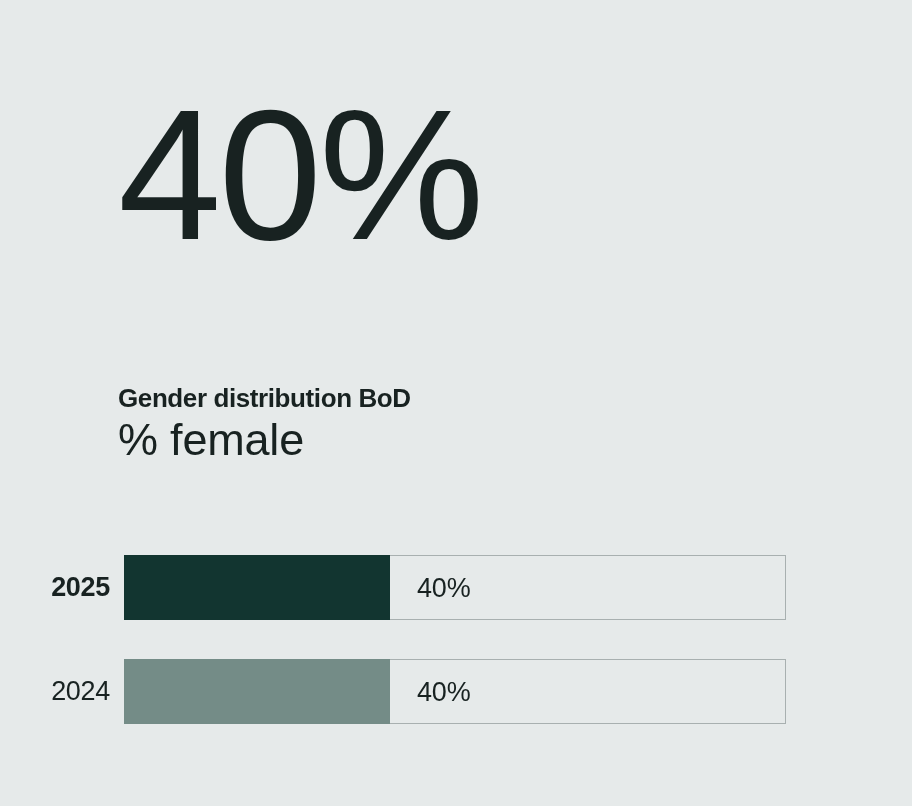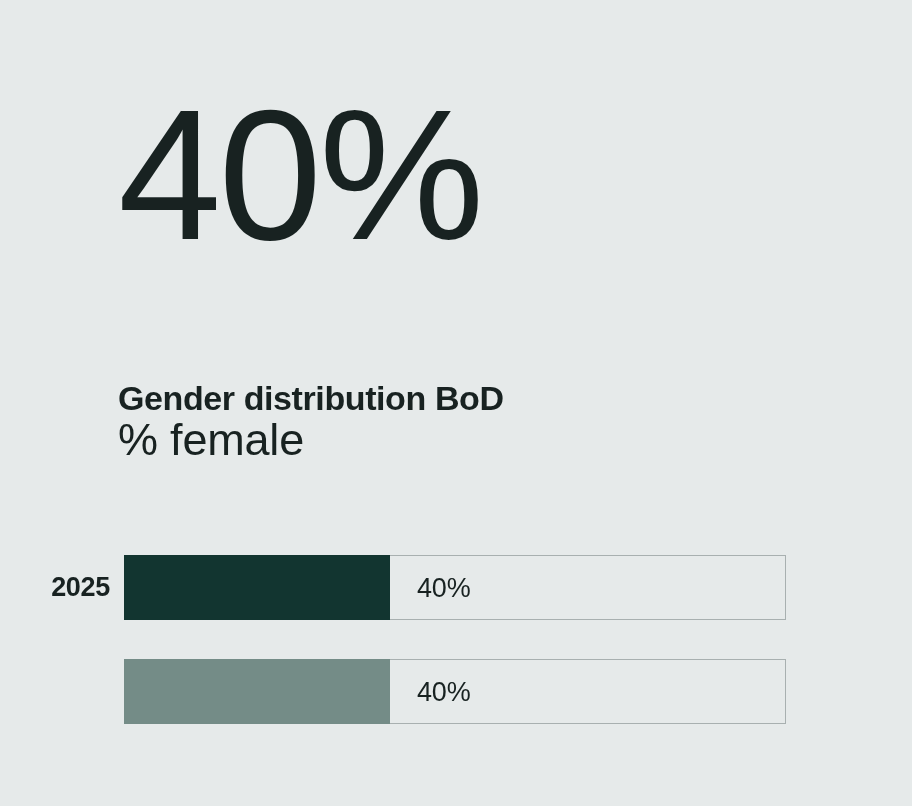--- a/index.html
+++ b/index.html
@@ -30,21 +30,21 @@
   }
 
   
   #chart-heading {
     position: absolute;
     left: 118px;
     top: 377px;
     white-space: nowrap;
   }
   #chart-title {
-    font-size: 34px;
+    font-size: 26px;
     line-height: 42px;
     font-weight: 700;
     letter-spacing: -0.4px;
     color: #182221;
   }
   #chart-subtitle {
     font-size: 45px;
     line-height: 42px;
     font-weight: 400;
     letter-spacing: -0.2px;
@@ -125,20 +125,21 @@
 
     <div class="bar-row">
       <div class="bar-label is-current">2025</div>
       <div class="bar-track">
         <div class="bar-fill" style="width: calc(40% + 2px); background: rgb(18, 53, 48);"></div>
         <div class="bar-value" style="left: calc(40% + 28px);">40%</div>
       </div>
     </div>
 
     <div class="bar-row">
+      <div class="bar-label is-previous">2024</div>
       <div class="bar-track">
         <div class="bar-fill" style="width: calc(40% + 2px); background: rgb(116, 140, 135);"></div>
         <div class="bar-value" style="left: calc(40% + 28px);">40%</div>
       </div>
     </div>
 
   </div>
 </div>
 
 </body></html>

